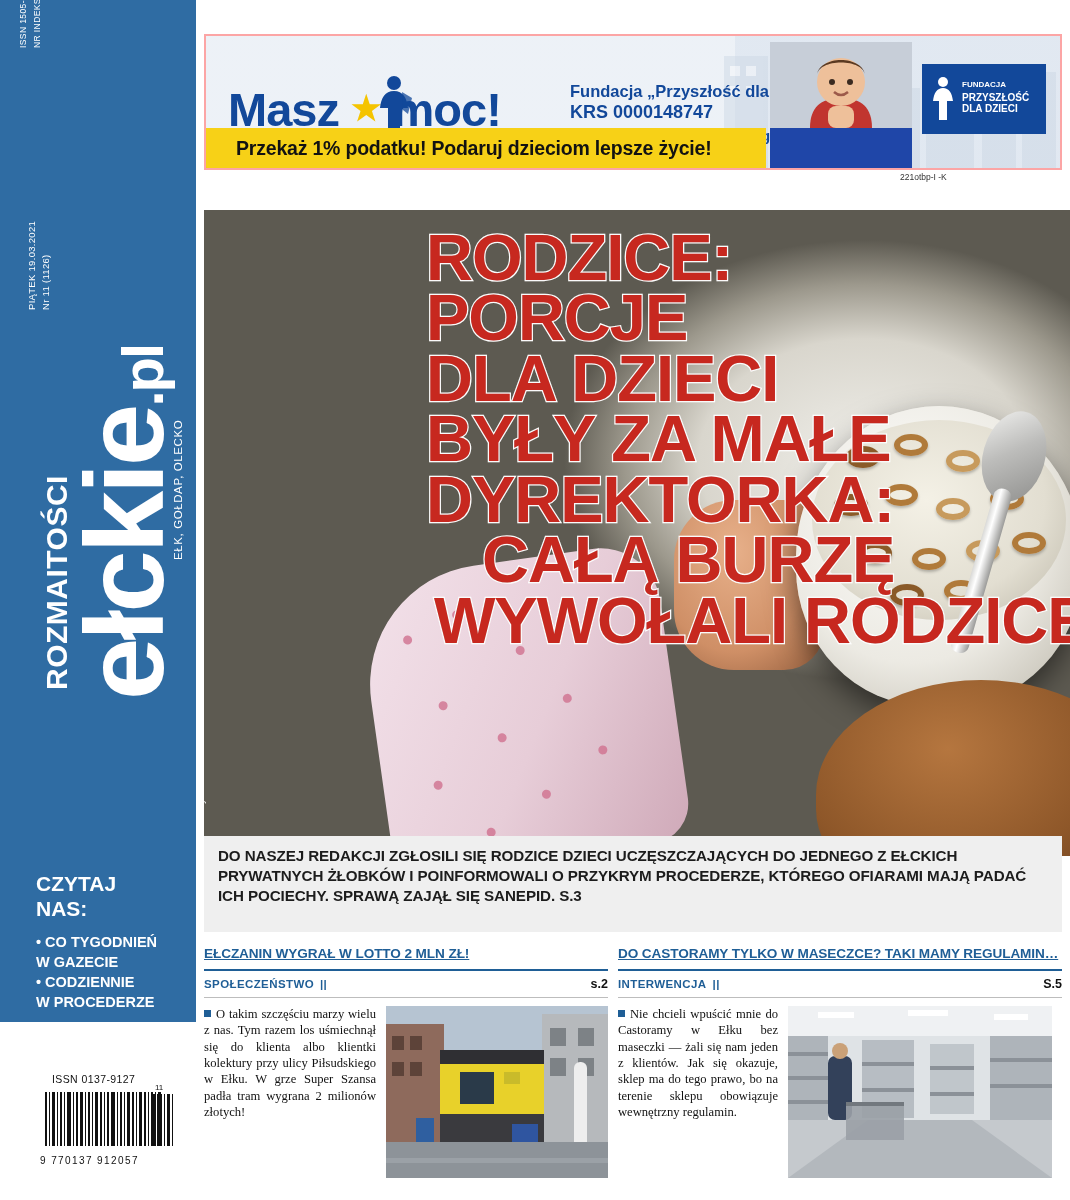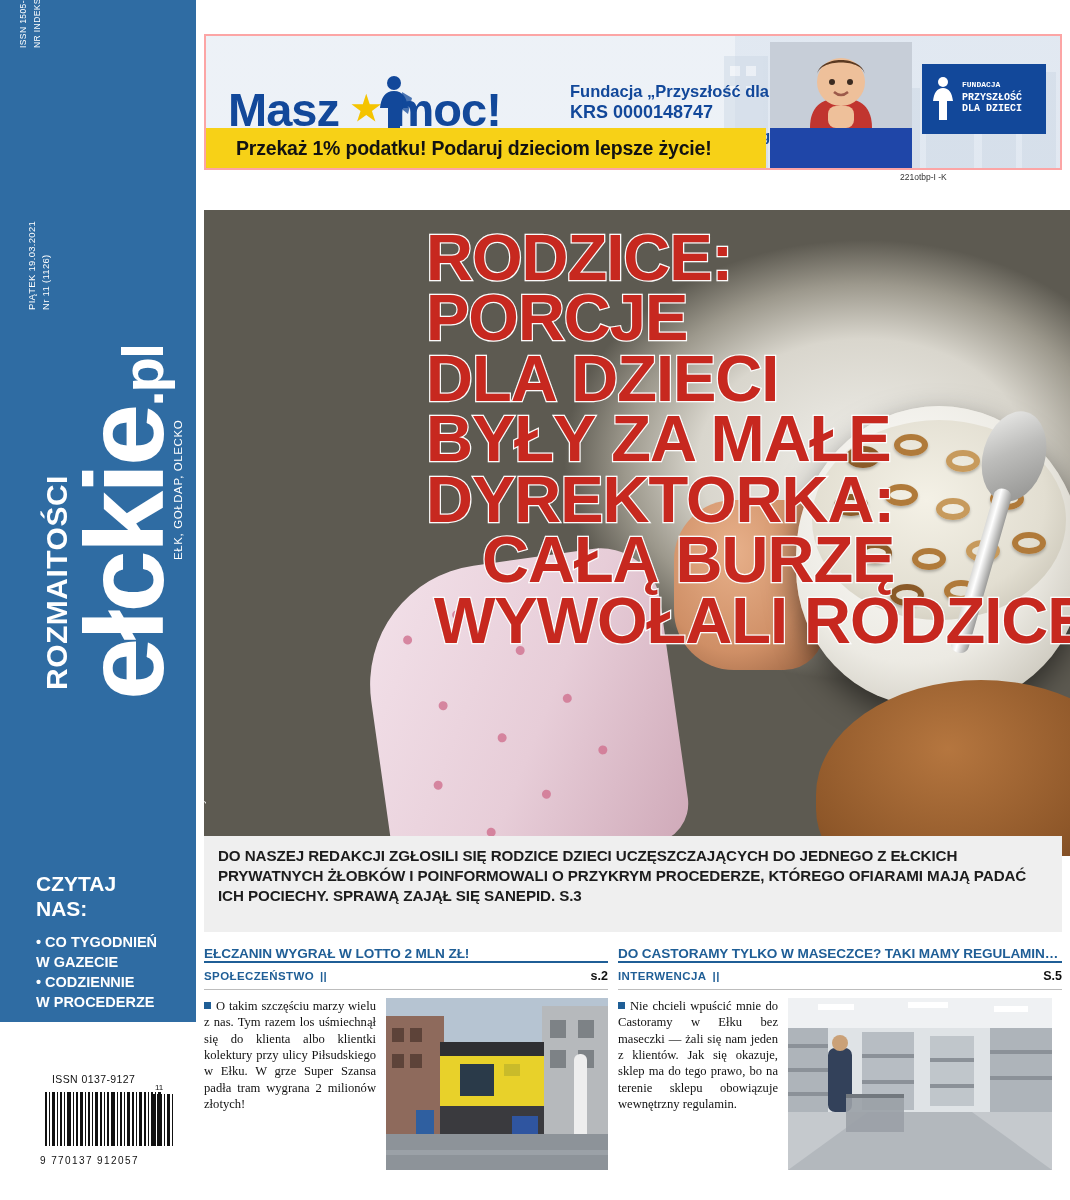--- a/index.html
+++ b/index.html
@@ -148,21 +148,21 @@
     font-size: 19.5px; font-weight: bold; color: #121212; padding-left: 30px;
     letter-spacing: -.2px;
   }
   .ad-photo {
     position:absolute; right: 148px; top: 6px; width: 142px; height: 128px;
     background: linear-gradient(160deg,#cfd6df 0%, #a9b4c2 50%, #8b96a6 100%);
     overflow:hidden;
   }
   .ad-logo-box {
     position:absolute; right: 14px; top: 28px; width: 124px; height: 70px;
-    background:#12489a; color:#fff;font-family:Liberation Mono, monospace;
+    background:#12489a; color:#fff;
   }
   .ad-logo-box .l1 { position:absolute; left:40px; top:16px; font-size:8px; font-weight:bold;}
   .ad-logo-box .l2 { position:absolute; left:40px; top:28px; font-size:10px; font-weight:bold; line-height:1.1;}
   .ad-logo-fig { position:absolute; left:8px; top:12px; width:26px; height:44px; }
   .ad-code-outside {
     position:absolute; left: 900px; top: 172px;
     font-size: 8.5px; color:#333;
   }
 
   
@@ -260,21 +260,21 @@
     color: #1c1c1c; letter-spacing: -.1px;
   }
   .lead .pg { color:#1c1c1c; }
 
   
   .teaser-left { position:absolute; left: 204px; top: 946px; width: 404px; }
   .teaser-right { position:absolute; left: 618px; top: 946px; width: 444px; }
 
   .t-head {
     font-size: 13.6px; font-weight: bold; color: #1f5e96;
-    letter-spacing: -.1px; 
+    letter-spacing: -.1px; margin-bottom: 8px; text-decoration: underline;
   }
   .t-rule { height: 2px; background: #1f5e96; margin-bottom: 6px; }
   .t-meta {
     display:flex; align-items:baseline; font-size: 11.5px; font-weight: bold;
     color:#1f5e96; letter-spacing: .4px; margin-bottom: 6px;
   }
   .t-meta .pages { margin-left:auto; color:#111; font-size: 12.5px; letter-spacing:0; }
   .t-meta .bars2 { margin-left: 6px; color:#1f5e96; }
   .t-rule-thin { height:1px; background:#bdbdbd; margin-bottom: 8px; }
 

